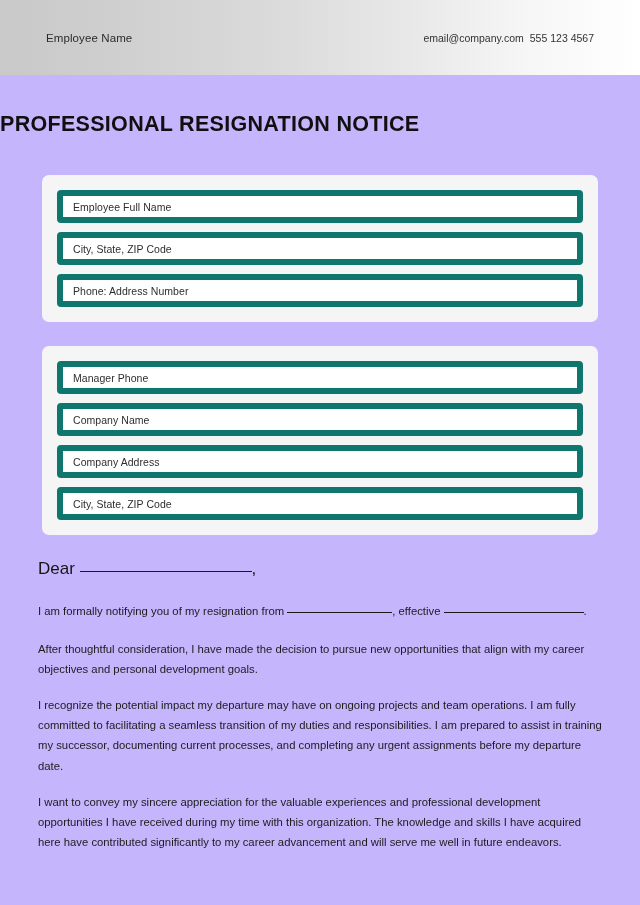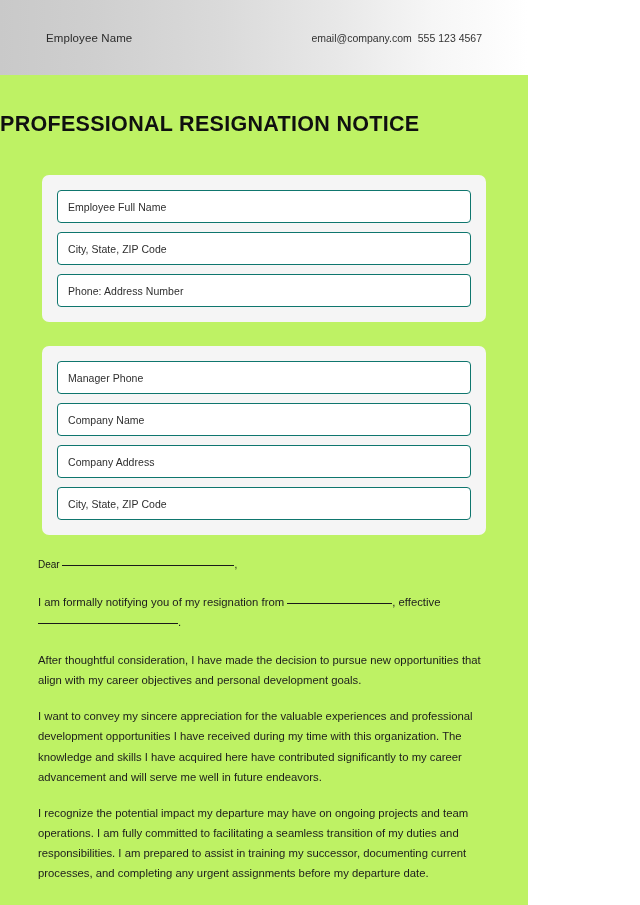--- a/index.html
+++ b/index.html
@@ -5,23 +5,23 @@
   * { margin:0; padding:0; box-sizing:border-box; }
   html, body {
     width:640px;
     height:905px;
     background:#ffffff;
     font-family:"Liberation Sans", sans-serif;
     -webkit-font-smoothing:antialiased;
   }
   .page {
     position:relative;
-    width:528px;
+    width:640px;
     height:905px;
-    background:#bef264;
+    background:#c4b5fd;
     overflow:hidden;
   }
 
   
   .letterhead {
     position:relative;
     height:75px;
     width:100%;
     background:linear-gradient(
         to right,
@@ -71,41 +71,41 @@
     background:#f5f5f5;
     border-radius:7px;
     padding:15px 15px;
   }
   .panel + .panel-gap { height:24px; }
   .panel-first { margin-top:38px; }
 
   .field {
     height:33px;
     background:#ffffff;
-    border:1px solid #0f766e;
+    border:6px solid #0f766e;
     border-radius:4px;
     display:flex;
     align-items:center;
     padding:0 10px;
     margin-bottom:9px;
   }
   .field:last-child { margin-bottom:0; }
   .field-text {
     font-size:10.5px;
     color:#2e2e2e;
     letter-spacing:0.05px;
   }
 
   
   .body-wrap {
     margin:0 38px;
     padding-top:24px;
   }
   .salutation {
-    font-size:10px;
+    font-size:17px;
     color:#151515;
     margin-bottom:22px;
     white-space:nowrap;
   }
   .blank {
     display:inline-block;
     border-bottom:1.3px solid #1a1a1a;
     vertical-align:2px;
   }
   .blank-dear { width:172px; }
@@ -175,18 +175,18 @@
       <span class="blank blank-dear"></span><span>,</span>
     </div>
 
     <div class="para para-lead">
       <span>I am formally notifying you of my resignation from</span>
       <span class="blank blank-sm"></span><span>, effective</span>
       <span class="blank blank-md"></span><span>.</span>
     </div>
 
     <p class="para">After thoughtful consideration, I have made the decision to pursue new opportunities that align with my career objectives and personal development goals.</p>
+    <p class="para">I recognize the potential impact my departure may have on ongoing projects and team operations. I am fully committed to facilitating a seamless transition of my duties and responsibilities. I am prepared to assist in training my successor, documenting current processes, and completing any urgent assignments before my departure date.</p>
     <p class="para">I want to convey my sincere appreciation for the valuable experiences and professional development opportunities I have received during my time with this organization. The knowledge and skills I have acquired here have contributed significantly to my career advancement and will serve me well in future endeavors.</p>
-    <p class="para">I recognize the potential impact my departure may have on ongoing projects and team operations. I am fully committed to facilitating a seamless transition of my duties and responsibilities. I am prepared to assist in training my successor, documenting current processes, and completing any urgent assignments before my departure date.</p>
 
   </div>
 
 </div>
 
 </body></html>

